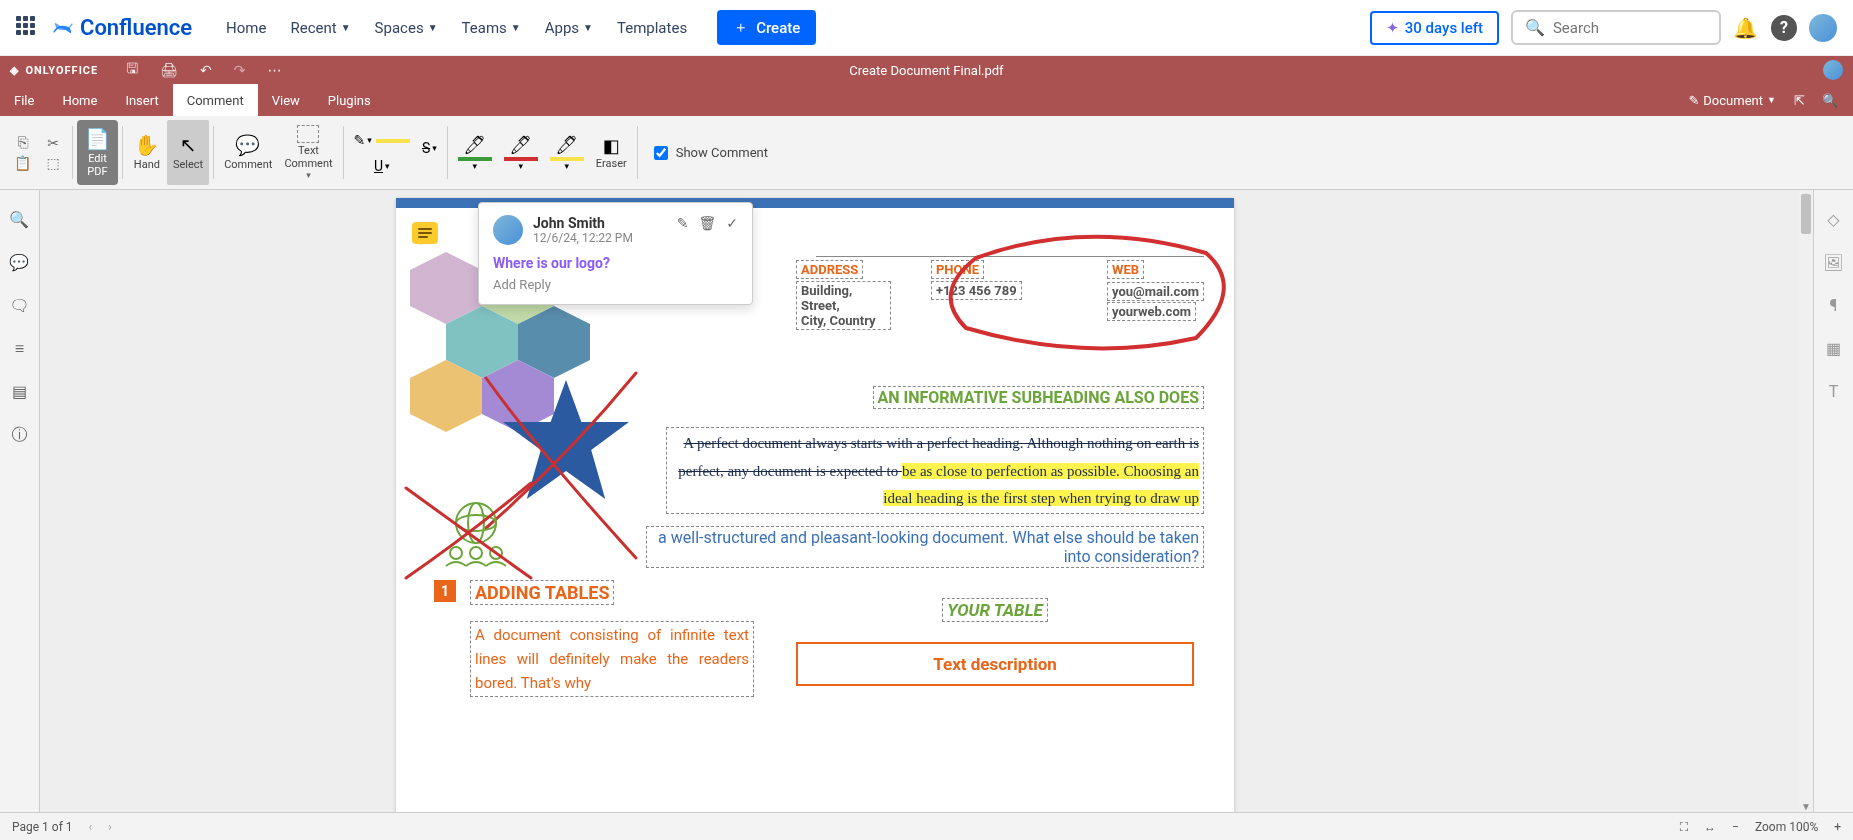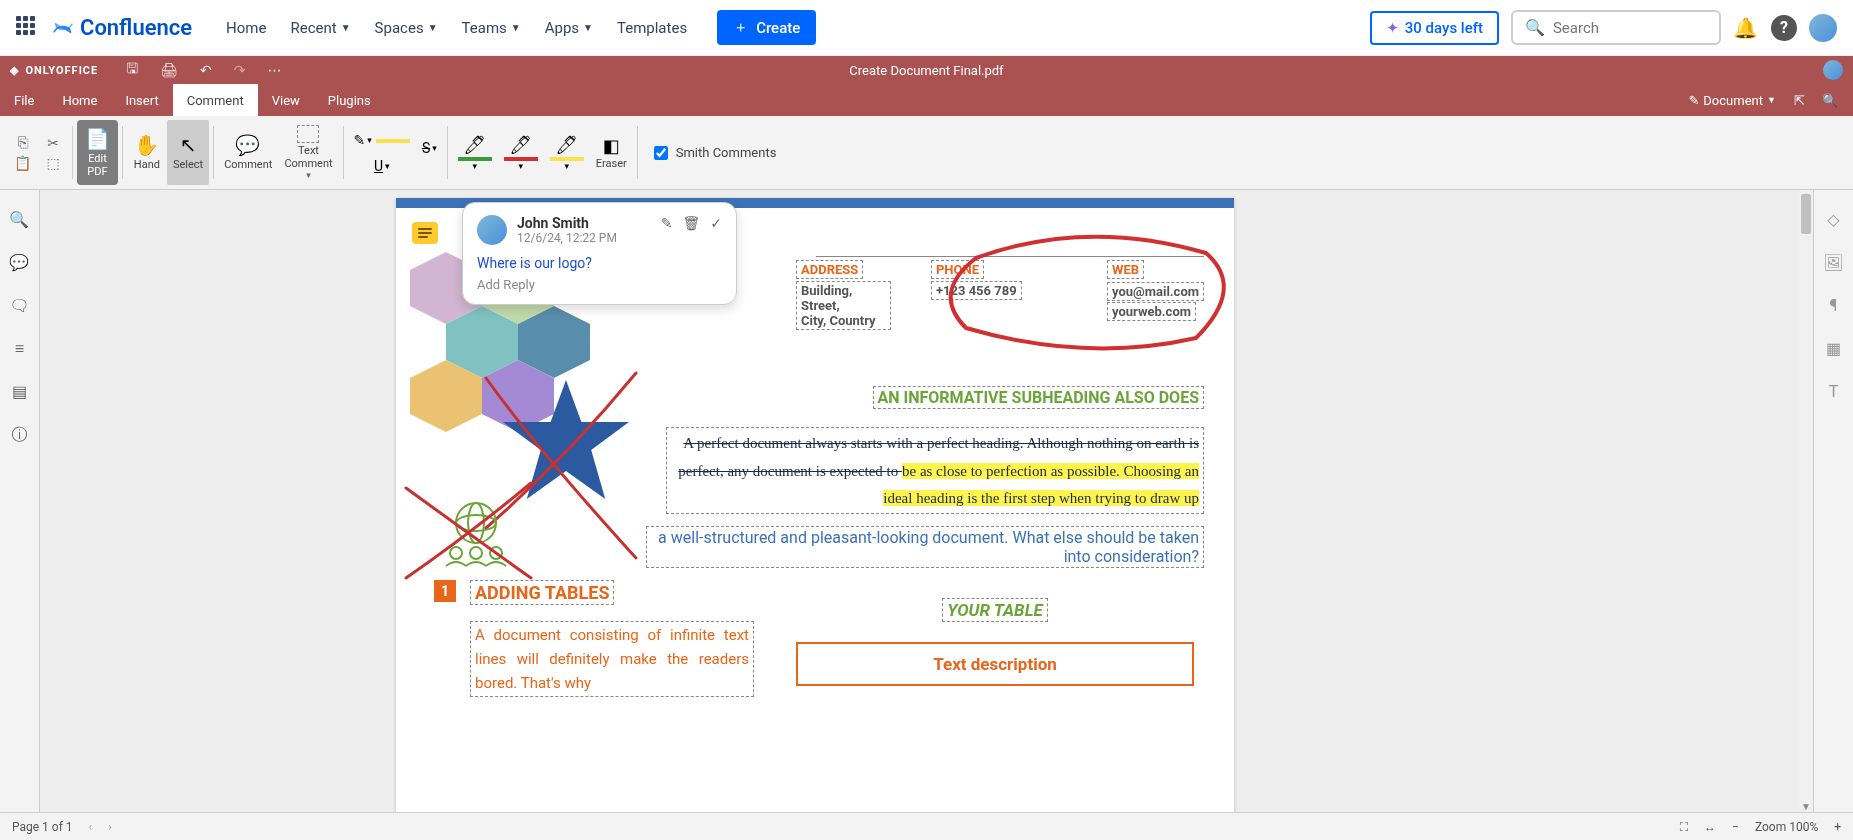--- a/index.html
+++ b/index.html
@@ -90,21 +90,21 @@
 
 .cmt-ic{position:absolute;background:#FECB2F;border-radius:4px;width:26px;height:22px;display:flex;align-items:center;justify-content:center;cursor:pointer;}
 .cmt-ic:after{content:"";position:absolute;bottom:-5px;left:5px;border:4px solid transparent;border-top-color:#FECB2F;}
 .cmt-pop{position:absolute;background:#fff;border:1px solid #ccc;border-radius:4px;box-shadow:0 4px 12px rgba(0,0,0,.15);width:275px;padding:12px 14px;z-index:50;}
 .cmt-head{display:flex;gap:10px;align-items:flex-start;}
 .cmt-av{width:30px;height:30px;border-radius:50%;background:linear-gradient(135deg,#7eb8da,#4a90d9);flex-shrink:0;}
 .cmt-name{font-weight:bold;font-size:14px;color:#333;}
 .cmt-date{font-size:12px;color:#888;text-align:right;}
 .cmt-acts{margin-left:auto;display:flex;gap:10px;color:#666;}
 .cmt-acts span{cursor:pointer;font-size:14px;}
-.cmt-body{margin:10px 0 6px 0;font-size:14px;color:#1d4ed8;}
+.cmt-body{margin:10px 0 6px 0;font-size:14px;color:#8b5cf6;font-weight:bold;}
 .cmt-reply{font-size:13px;color:#888;cursor:pointer;}
 
 
 .statusbar{position:absolute;bottom:0;left:0;right:0;height:28px;background:#f3f3f3;border-top:1px solid #ccc;display:flex;align-items:center;padding:0 12px;font-size:12px;color:#555;gap:16px;}
 .statusbar .spacer{flex:1;}
 .statusbar span{cursor:default;}
 .statusbar .nav{cursor:pointer;color:#aaa;}
 
 
 .redcirc{position:absolute;pointer-events:none;}
@@ -282,21 +282,21 @@
       <div class="hcolor" style="background:#f9e24c;"></div>
       <span style="font-size:9px;">▾</span>
     </div>
   <div class="tbtn">
       <span style="font-size:18px;">◧</span>
       <span class="tbtn-label">Eraser</span>
     </div>
   <div class="tsep"></div>
   <label class="chk">
       <input type="checkbox" checked="" style="">
-      <span>Smith Comments</span>
+      <span>Show Comment</span>
     </label>
 </div>
 
 <div class="oo-left">
   <span>🔍</span>
   <span>💬</span>
   <span>🗨</span>
   <span>≡</span>
   <span>▤</span>
   <span>ⓘ</span>
@@ -404,21 +404,21 @@
       </div>
     </div>
   </div>
 
   <div class="cmt-ic" style="left:372px;top:32px;">
     <svg width="16" height="12" viewBox="0 0 16 12">
         <path d="M2,2 h12 M2,6 h12 M2,10 h8" stroke="#7a5500" stroke-width="2" stroke-linecap="round"></path>
       </svg>
   </div>
 
-  <div class="cmt-pop" style="left:422px;top:12px;border-radius:13px;">
+  <div class="cmt-pop" style="left:438px;top:12px;">
     <div class="cmt-head">
       <div class="cmt-av"></div>
       <div>
         <div class="cmt-name">John Smith</div>
         <div class="cmt-date">12/6/24, 12:22 PM</div>
       </div>
       <div class="cmt-acts">
         <span>✎</span>
         <span>🗑</span>
         <span>✓</span>

